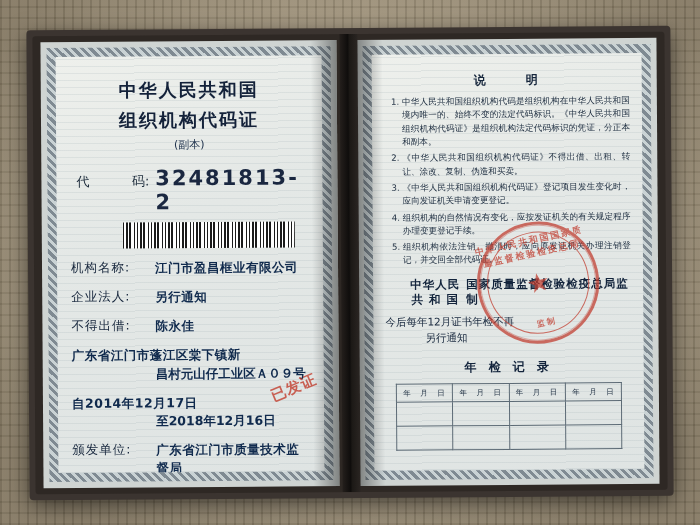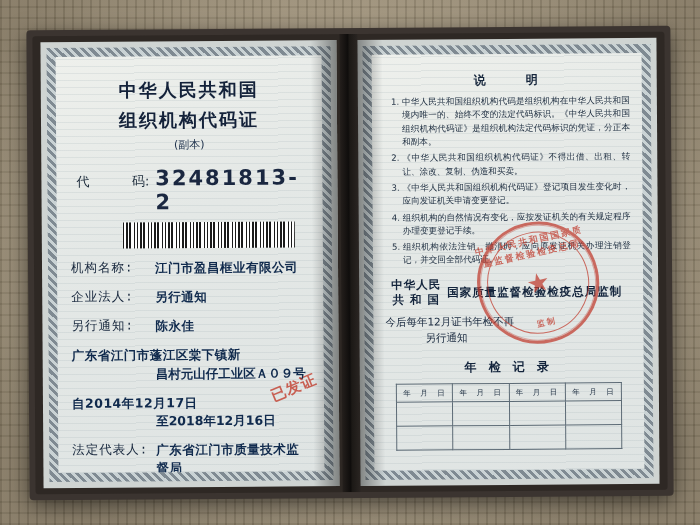--- a/index.html
+++ b/index.html
@@ -85,42 +85,42 @@
   .code-label{font-size:13px;letter-spacing:14px;width:58px;}
   .code-label2{font-size:13px;margin-right:6px;}
   .code-value{font-size:21px;font-weight:bold;letter-spacing:2px;color:#1a2740;}
   .barcode{
     margin:8px 14px 0 52px;height:26px;
     background-image:repeating-linear-gradient(90deg,
       #1a1a1a 0 1px, #fff 1px 3px, #1a1a1a 3px 5px, #fff 5px 6px,
       #1a1a1a 6px 8px, #fff 8px 11px, #1a1a1a 11px 12px, #fff 12px 14px);
   }
   .field{display:flex;align-items:flex-start;margin-top:11px;font-size:12.5px;}
-  .f-label{width:84px;flex:none;color:#16263c;letter-spacing:1px;font-family:Liberation Mono, monospace;}
+  .f-label{width:84px;flex:none;color:#16263c;letter-spacing:1px;}
   .f-value{color:#102a4d;font-weight:bold;letter-spacing:.5px;line-height:1.45;}
   .addr2{margin-left:84px;font-size:12.5px;color:#102a4d;font-weight:bold;margin-top:1px;}
   .stamp-red{
     position:absolute;right:6px;bottom:74px;
     color:#c23a2a;font-size:15px;font-weight:bold;
     transform:rotate(-22deg);opacity:.78;letter-spacing:1px;
   }
 
   
   .rp{position:absolute;inset:0;padding:8px 12px;box-sizing:border-box;color:#16263c;}
   .note-head{
     text-align:center;font-size:12px;font-weight:bold;letter-spacing:14px;
     margin:10px 0 6px 12px;
   }
   ol.notes{margin:0;padding-left:18px;font-size:8.6px;line-height:1.55;color:#1b2b3e;}
   ol.notes li{margin-bottom:3px;text-align:justify;}
   .issuer{
     display:flex;align-items:center;margin-top:10px;font-size:12px;font-weight:bold;
     color:#13243c;letter-spacing:1px;
   }
-  .issuer .col{width:62px;line-height:1.35;font-size:11.5px;text-align:center;}
+  .issuer .col{width:62px;line-height:1.35;font-size:11.5px;text-align:center;margin-left:19px;}
   .issuer .org{flex:1;font-size:11.5px;}
   .notice{font-size:10.5px;line-height:1.5;margin-top:6px;color:#16263c;}
   .notice .l2{margin-left:40px;}
   .seal{
     position:absolute;right:44px;top:168px;width:116px;height:116px;
     border:3px solid #c0392b;border-radius:50%;
     opacity:.72;transform:rotate(-12deg);
     box-shadow:inset 0 0 0 1px rgba(192,57,43,.5);
   }
   .seal .ring{position:absolute;inset:7px;border:1px solid #c0392b;border-radius:50%;}
@@ -198,36 +198,36 @@
           <span class="f-label">机构名称:</span>
           <span class="f-value">江门市盈昌框业有限公司</span>
         </div>
 
         <div class="field">
           <span class="f-label">企业法人:</span>
           <span class="f-value">另行通知</span>
         </div>
 
         <div class="field">
-          <span class="f-label">另行通知:</span>
+          <span class="f-label">不得出借:</span>
           <span class="f-value">陈永佳</span>
         </div>
 
         <div class="field">
           <span class="f-value">广东省江门市蓬江区棠下镇新</span>
         </div>
         <div class="addr2">昌村元山仔工业区Ａ０９号</div>
 
         <div class="field">
           <span class="f-value">自2014年12月17日</span>
         </div>
         <div class="addr2">至2018年12月16日</div>
 
         <div class="field">
-          <span class="f-label">法定代表人:</span>
+          <span class="f-label">颁发单位:</span>
           <span class="f-value">广东省江门市质量技术监督局</span>
         </div>
 
       </div>
 
       <div class="stamp-red">已发证</div>
 
       <div class="dmz-row dmz-bot">
 
         <span>DMZ</span>

